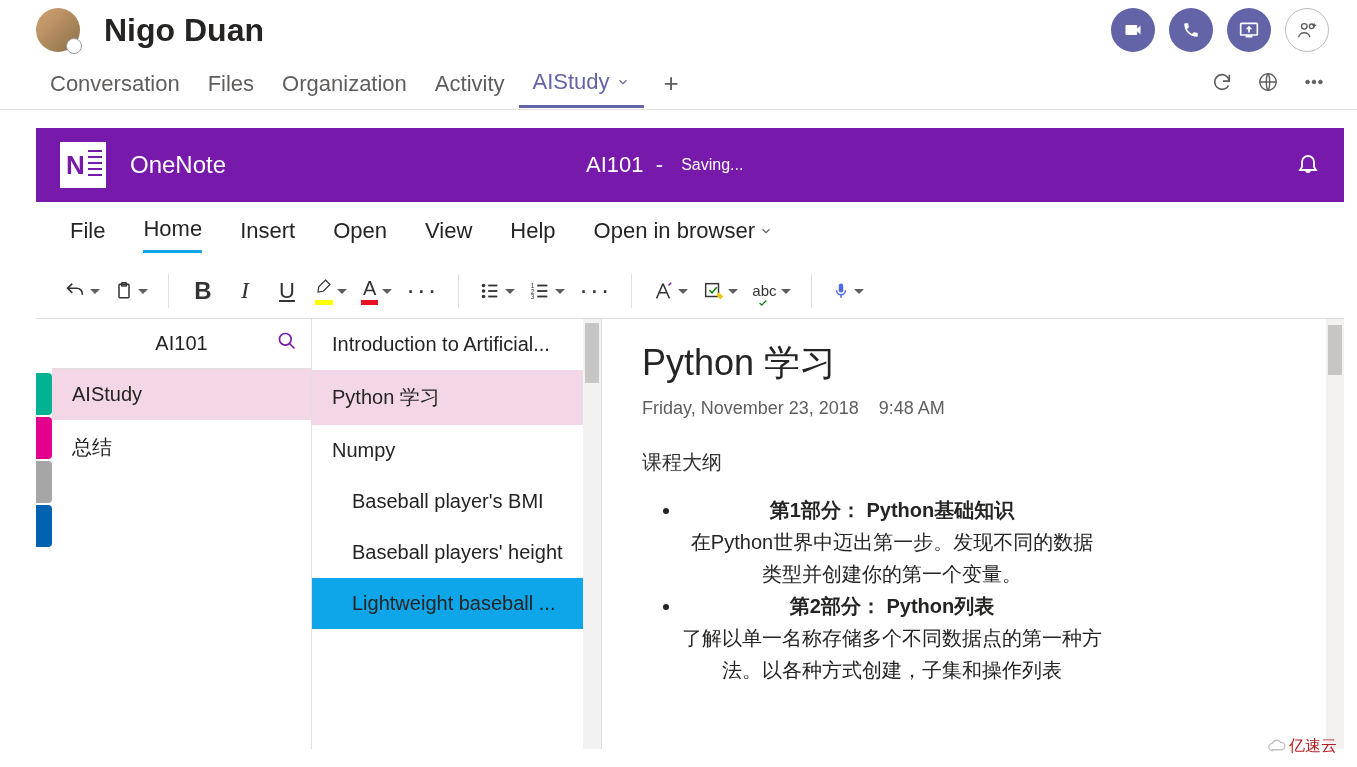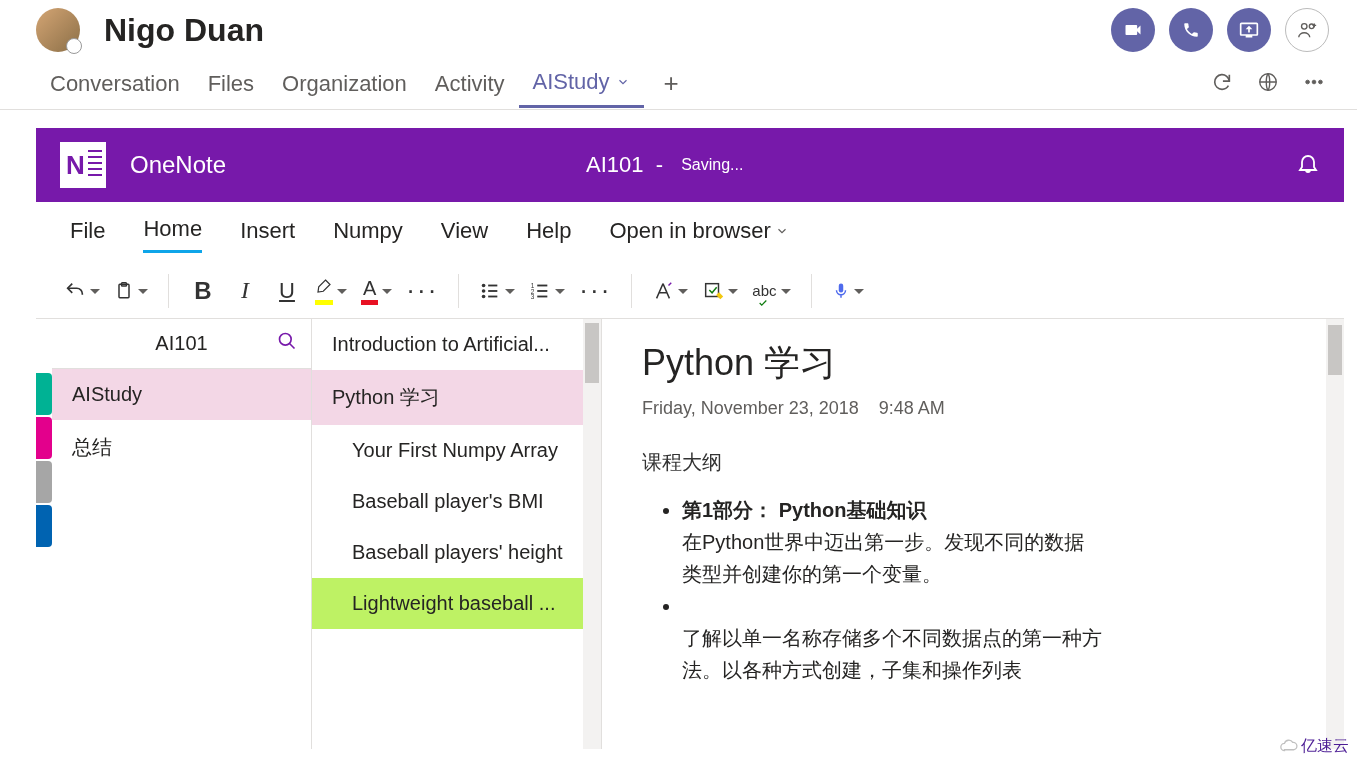--- a/index.html
+++ b/index.html
@@ -61,34 +61,34 @@
 .search-ico { position:absolute; right:14px; color:#7719aa; }
 .section-item { padding:14px 20px; font-size:20px; cursor:pointer; }
 .section-item.active { background:#f3d7e6; }
 
 .pages-col { width:290px; border-right:1px solid #e1dfdd; position:relative; }
 .pages-scroll { position:absolute; right:0; top:0; bottom:0; width:18px; background:#f3f2f1; }
 .pages-scroll-thumb{ position:absolute; right:2px; top:4px; width:14px; height:60px; background:#c8c6c4; }
 .page-item { padding:14px 20px; font-size:20px; cursor:pointer; white-space:nowrap; overflow:hidden; text-overflow:ellipsis; }
 .page-item.active { background:#f3d7e6; }
 .page-item.sub { padding-left:40px; }
-.page-item.hover { background:#bef264; }
+.page-item.hover { background:#0ea5e9; }
 
 .content-col { flex:1; padding:20px 40px; position:relative; overflow:hidden; }
 .content-scroll { position:absolute; right:0; top:0; bottom:0; width:18px; background:#f3f2f1; }
 .content-scroll-thumb { position:absolute; right:2px; top:6px; width:14px; height:50px; background:#c8c6c4; }
 .note-title { font-size:36px; font-weight:300; margin-bottom:10px; }
 .note-date { font-size:18px; color:#605e5c; margin-bottom:30px; }
 .note-date span { margin-right:20px; }
 .subtitle { font-size:20px; color:#333; margin-bottom:18px; font-family: 'Microsoft YaHei',serif;}
 .content-col ul { list-style:disc; padding-left:40px; }
-.content-col li { font-size:20px; line-height:1.6; max-width:420px; }
+.content-col li { font-size:20px; line-height:1.6; max-width:420px;text-align:center; }
 .content-col li b { font-weight:700; }
 
-.watermark { position:absolute; right:8px; bottom:10px; color:#4c1d95; font-size:16px; display:flex; align-items:center; }
+.watermark { position:absolute; right:20px; bottom:10px; color:#b91c1c; font-size:16px; display:flex; align-items:center; }
 .chev { display:inline-block; }
 .chev svg{ width:14px; height:14px; }
 </style>
 </head>
 <body>
 
 <div class="app-header">
   <div class="avatar"></div>
   <div class="user-name">Nigo Duan</div>
   <div class="header-actions">
@@ -158,21 +158,21 @@
     <svg width="24" height="24" viewBox="0 0 24 24" fill="none" stroke="#fff" stroke-width="1.8">
         <path d="M18 16v-5a6 6 0 10-12 0v5l-2 3h16l-2-3zM10 19a2 2 0 004 0"></path>
       </svg>
   </div>
 </div>
 
 <div class="menu-row">
   <div class="menu-item">File</div>
   <div class="menu-item active">Home</div>
   <div class="menu-item">Insert</div>
-  <div class="menu-item">Numpy</div>
+  <div class="menu-item">Open</div>
   <div class="menu-item">View</div>
   <div class="menu-item">Help</div>
   <div class="menu-item open-browser">
     <span>Open in browser</span>
     <span class="chev"><svg viewBox="0 0 24 24" fill="none" stroke="#605e5c" stroke-width="2">
           <path d="M6 9l6 6 6-6"></path>
         </svg></span>
   </div>
 </div>
 
@@ -269,38 +269,38 @@
             <path d="M21 21l-6-6"></path>
           </svg></span>
     </div>
     <div class="section-item active">AIStudy</div>
     <div class="section-item">总结</div>
   </div>
 
   <div class="pages-col">
     <div class="page-item">Introduction to Artificial...</div>
     <div class="page-item active">Python 学习</div>
-    <div class="page-item sub">Your First Numpy Array</div>
+    <div class="page-item">Numpy</div>
     <div class="page-item sub">Baseball player's BMI</div>
     <div class="page-item sub">Baseball players' height</div>
     <div class="page-item sub hover">Lightweight baseball ...</div>
     <div class="pages-scroll">
         <div class="pages-scroll-thumb"></div>
       </div>
   </div>
 
   <div class="content-col">
     <div class="note-title">Python 学习</div>
     <div class="note-date">
       <span>Friday, November 23, 2018</span><span>9:48 AM</span>
     </div>
     <div class="subtitle">课程大纲</div>
     <ul>
       <li><b>第1部分： Python基础知识</b><br><span>在Python世界中迈出第一步。发现不同的数据类型并创建你的第一个变量。</span></li>
-      <li><br><span>了解以单一名称存储多个不同数据点的第一种方法。以各种方式创建，子集和操作列表</span></li>
+      <li><b>第2部分： Python列表</b><br><span>了解以单一名称存储多个不同数据点的第一种方法。以各种方式创建，子集和操作列表</span></li>
     </ul>
     <div class="content-scroll">
         <div class="content-scroll-thumb"></div>
       </div>
   </div>
 </div>
 
 <div class="watermark">
   <svg width="22" height="16" viewBox="0 0 24 16" fill="none" stroke="#c0c0c0" stroke-width="1.4">
       <path d="M6 12a4 4 0 010-8 5 5 0 019-1 4 4 0 011 8H6z"></path>

